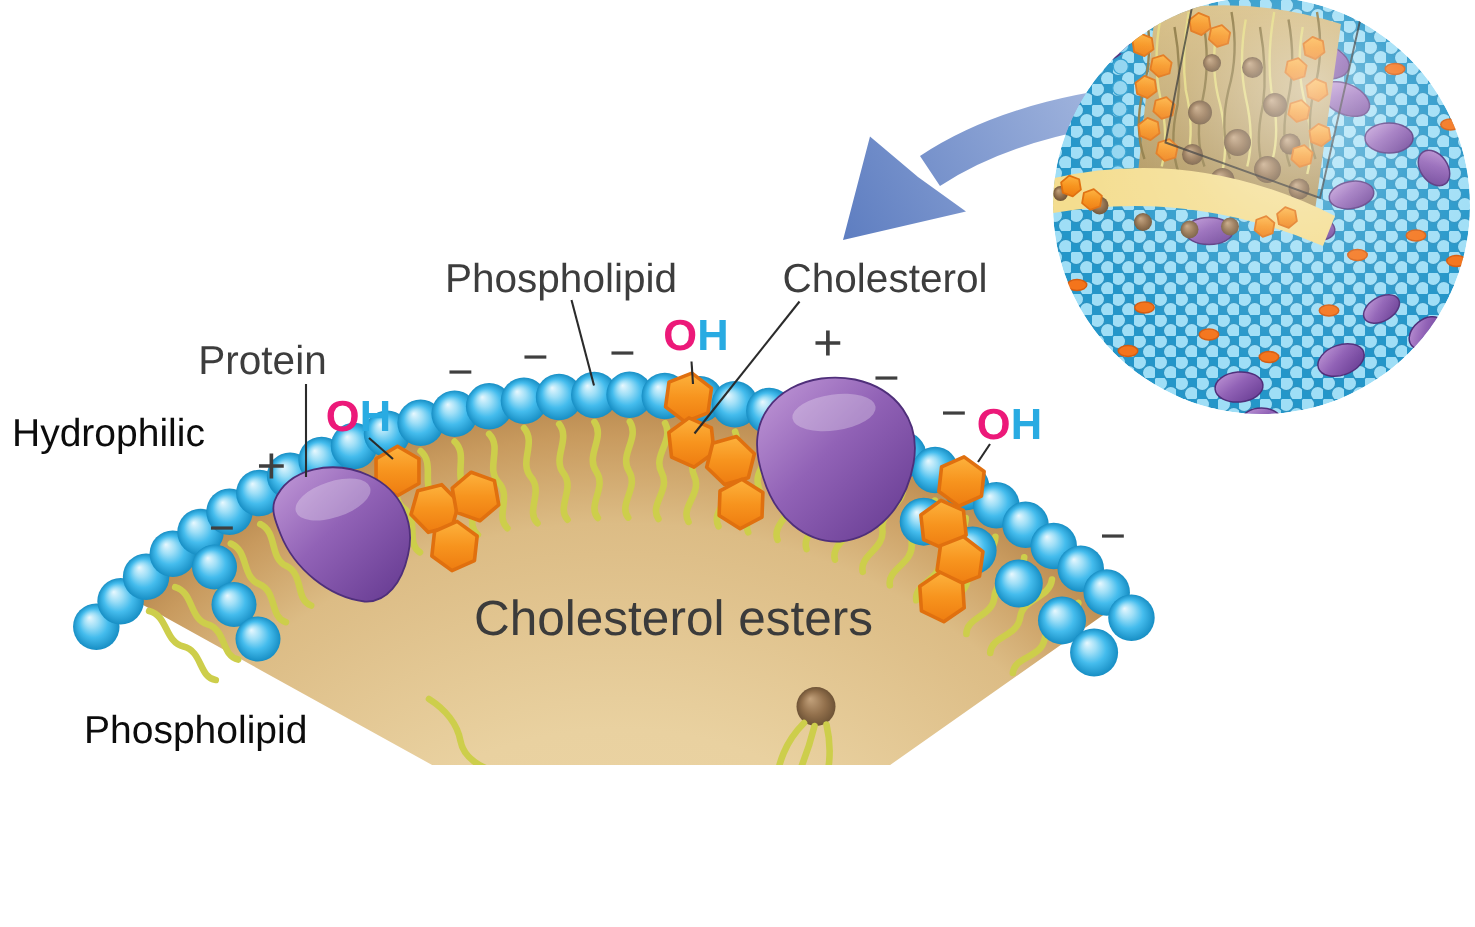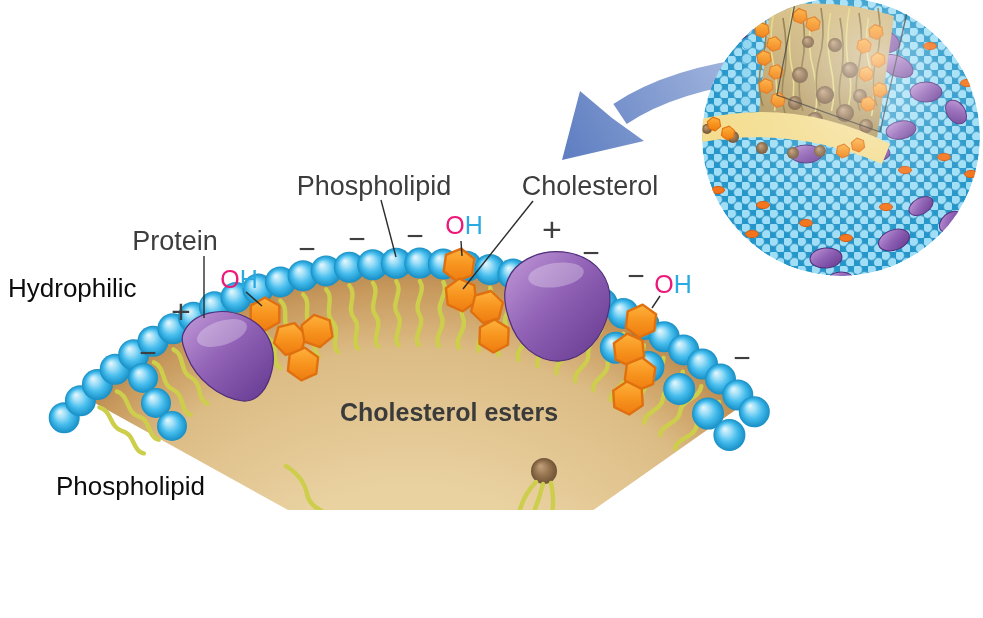--- a/index.html
+++ b/index.html
@@ -3,22 +3,22 @@
 <meta charset="utf-8">
 <style>
   html,body{margin:0;padding:0;background:#fff;}
   .stage{position:relative;width:983px;height:510px;background:#ffffff;overflow:hidden;
          font-family:"Liberation Sans",sans-serif;}
   .stage svg{position:absolute;left:0;top:0;}
   .lbl{position:absolute;color:#3d3d3d;font-size:27px;white-space:nowrap;
        transform:translate(-50%,-50%);line-height:1;}
   .lbl.bold{font-weight:normal;color:#0c0c0c;font-size:26px;transform:translate(0,-50%);}
   .core-label{position:absolute;left:449px;top:397px;transform:translateX(-50%);
-       text-align:center;font-size:25px;line-height:30px;color:#3b3b3b;white-space:nowrap;font-weight:bold;}
-  .oh{position:absolute;font-size:25px;transform:translate(-50%,-50%);white-space:nowrap;line-height:1;}
+       text-align:center;font-size:33px;line-height:30px;color:#3b3b3b;white-space:nowrap;}
+  .oh{position:absolute;font-size:29px;transform:translate(-50%,-50%);white-space:nowrap;line-height:1;font-weight:bold;}
   .oh .o{color:#ec1979;}
   .oh .h{color:#29abe2;}
   .charge{position:absolute;transform:translate(-50%,-50%);color:#3f3f3f;font-size:30px;line-height:1;}
   .charge.plus{font-size:34px;}
 </style>
 </head>
 <body>
 
 <div class="stage">
 

